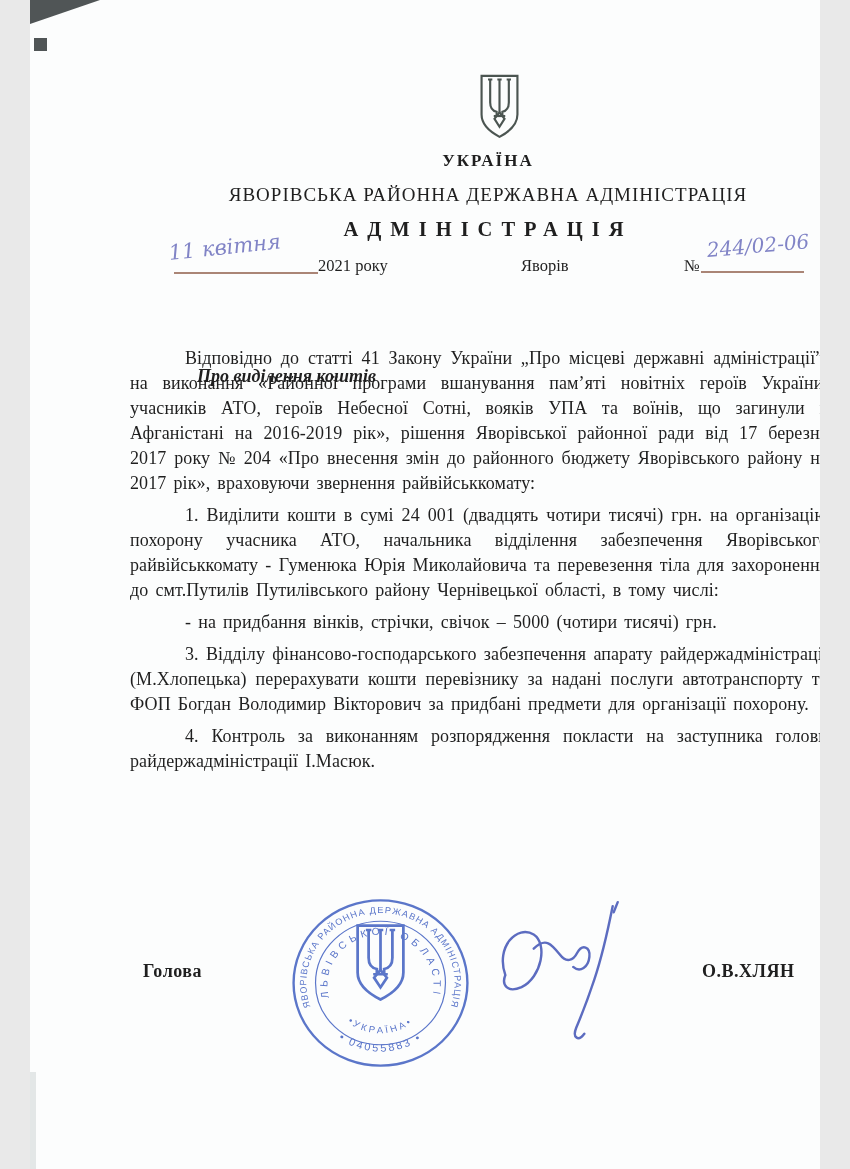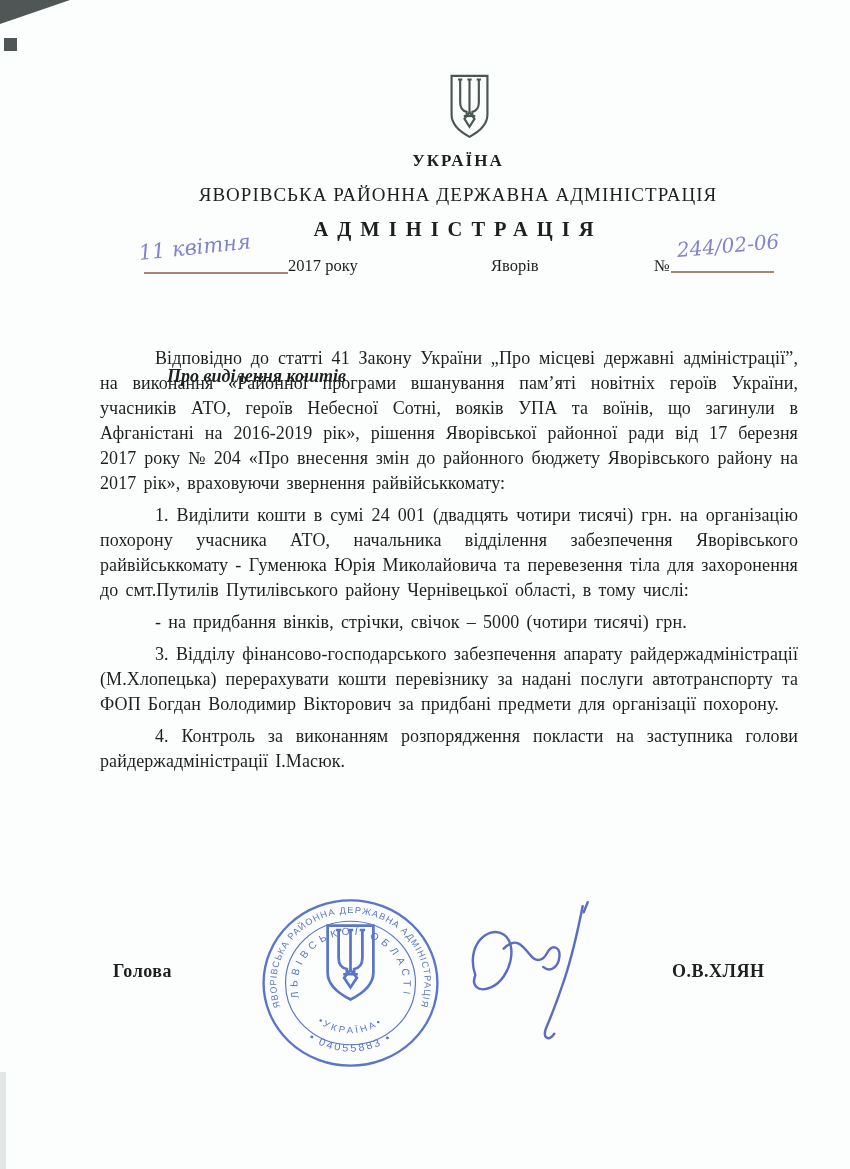--- a/index.html
+++ b/index.html
@@ -1,18 +1,18 @@
 <!DOCTYPE html>
 <html lang="uk" style="--stamp-blue: #4f6cc6; --signature-blue: #5c6cc0; --ink-blue: #8184c6; --emblem-gray: #4b5551; --underline-brown: #aa8576;"><head>
 <meta charset="utf-8">
 <style>
   html,body { margin:0; padding:0; background:#e9e9e9; }
   .page {
     position:relative;
-    width:850px; height:1169px;
+    width:790px; height:1169px;
     margin:0 auto;
     background:#fcfdfd;
     font-family:"Liberation Serif","DejaVu Serif",serif;
     color:#1f1f1f;
     overflow:hidden;
   }
   
   .corner-tri { position:absolute; left:0; top:0; width:70px; height:24px;
     background:#3d4244; clip-path:polygon(0 0,100% 0,0 100%); opacity:.9; }
   .corner-sq { position:absolute; left:4px; top:38px; width:13px; height:13px;
@@ -87,21 +87,21 @@
   <svg class="emblem" viewBox="0 0 60 92">
     <use href="#tryzub"></use>
   </svg>
 
   <div class="header-center country">УКРАЇНА</div>
   <div class="header-center authority">ЯВОРІВСЬКА РАЙОННА ДЕРЖАВНА АДМІНІСТРАЦІЯ</div>
   <div class="header-center doctype">АДМІНІСТРАЦІЯ</div>
 
   <div class="hw hw-date">11 квітня</div>
   <div class="ul ul-left"></div>
-  <div class="dl-text year">2017 року</div>
+  <div class="dl-text year">2021 року</div>
   <div class="dl-text city">Яворів</div>
   <div class="dl-text numero">№</div>
   <div class="hw hw-number">244/02-06</div>
   <div class="ul ul-right"></div>
 
   <div class="subject">Про виділення коштів</div>
 
   <div class="body-text">
     <p>Відповідно до статті 41 Закону України „Про місцеві державні адміністрації”, на виконання «Районної програми вшанування пам’яті новітніх героїв України, учасників АТО, героїв Небесної Сотні, вояків УПА та воїнів, що загинули в Афганістані на 2016-2019 рік», рішення Яворівської районної ради від 17 березня 2017 року № 204 «Про внесення змін до районного бюджету Яворівського району на 2017 рік», враховуючи звернення райвійськкомату:</p>
     <p>1. Виділити кошти в сумі 24 001 (двадцять чотири тисячі) грн. на організацію похорону учасника АТО, начальника відділення забезпечення Яворівського райвійськкомату - Гуменюка Юрія Миколайовича та перевезення тіла для захоронення до смт.Путилів Путилівського району Чернівецької області, в тому числі:</p>

